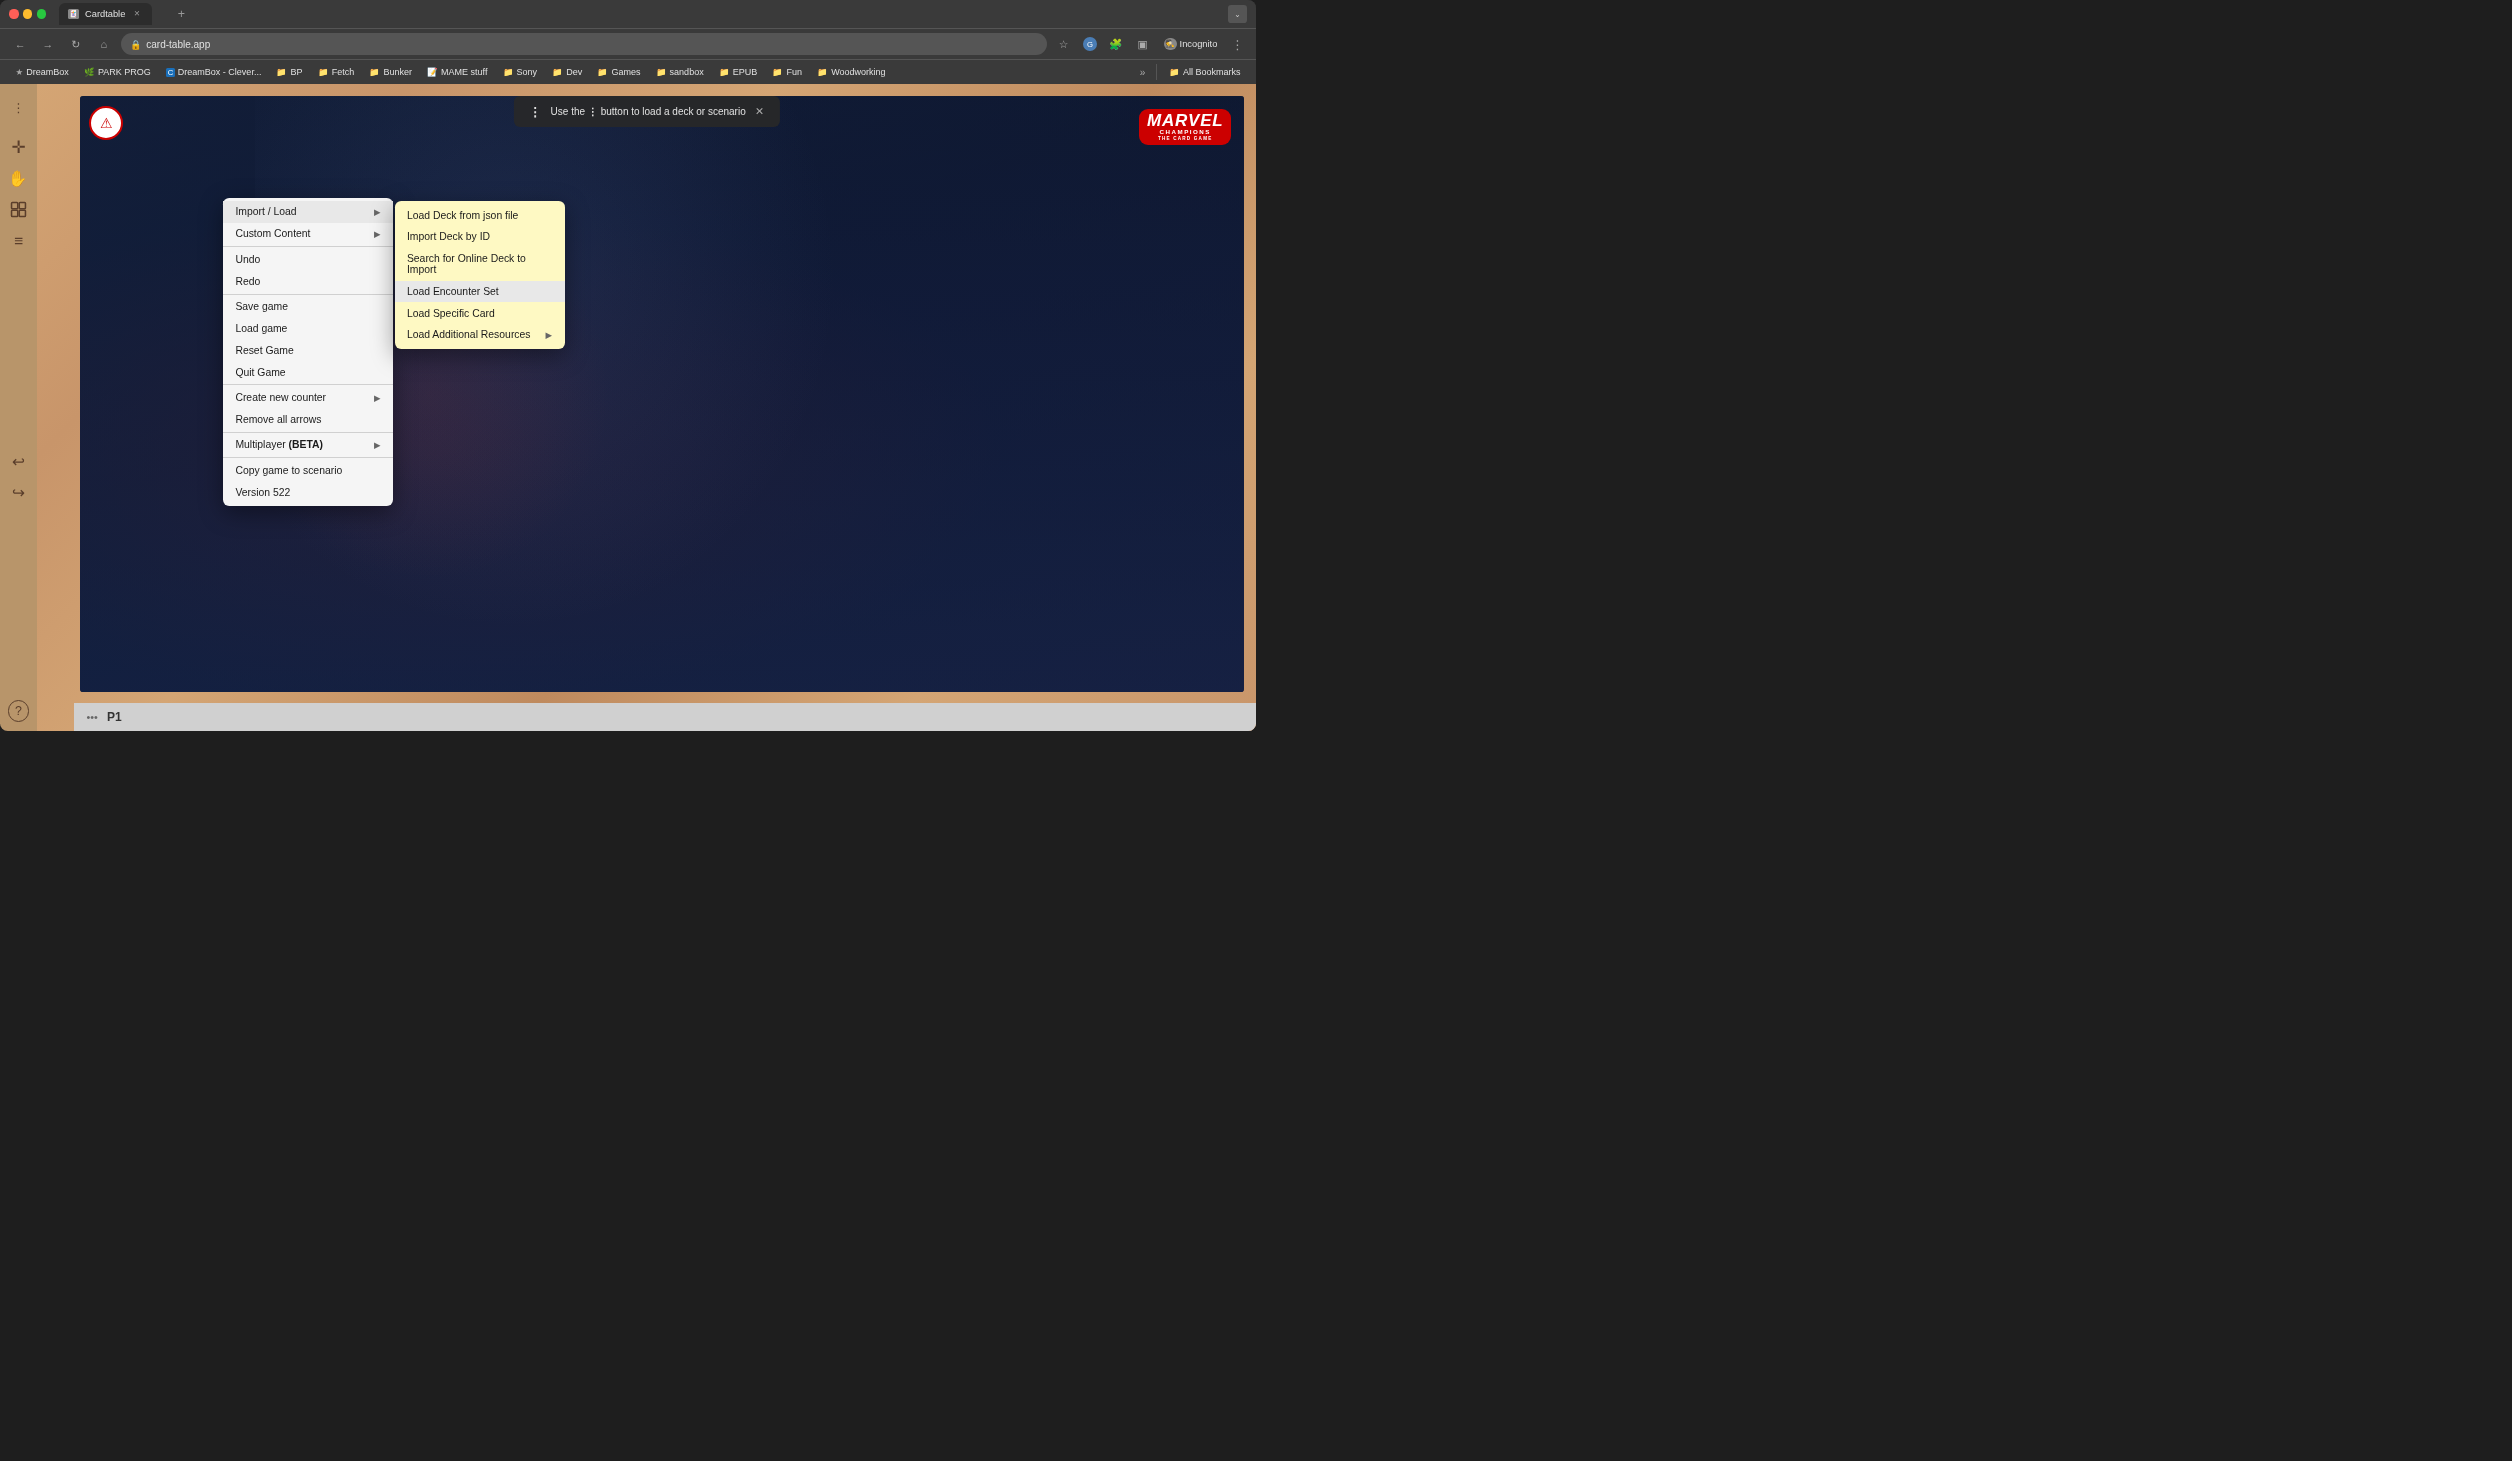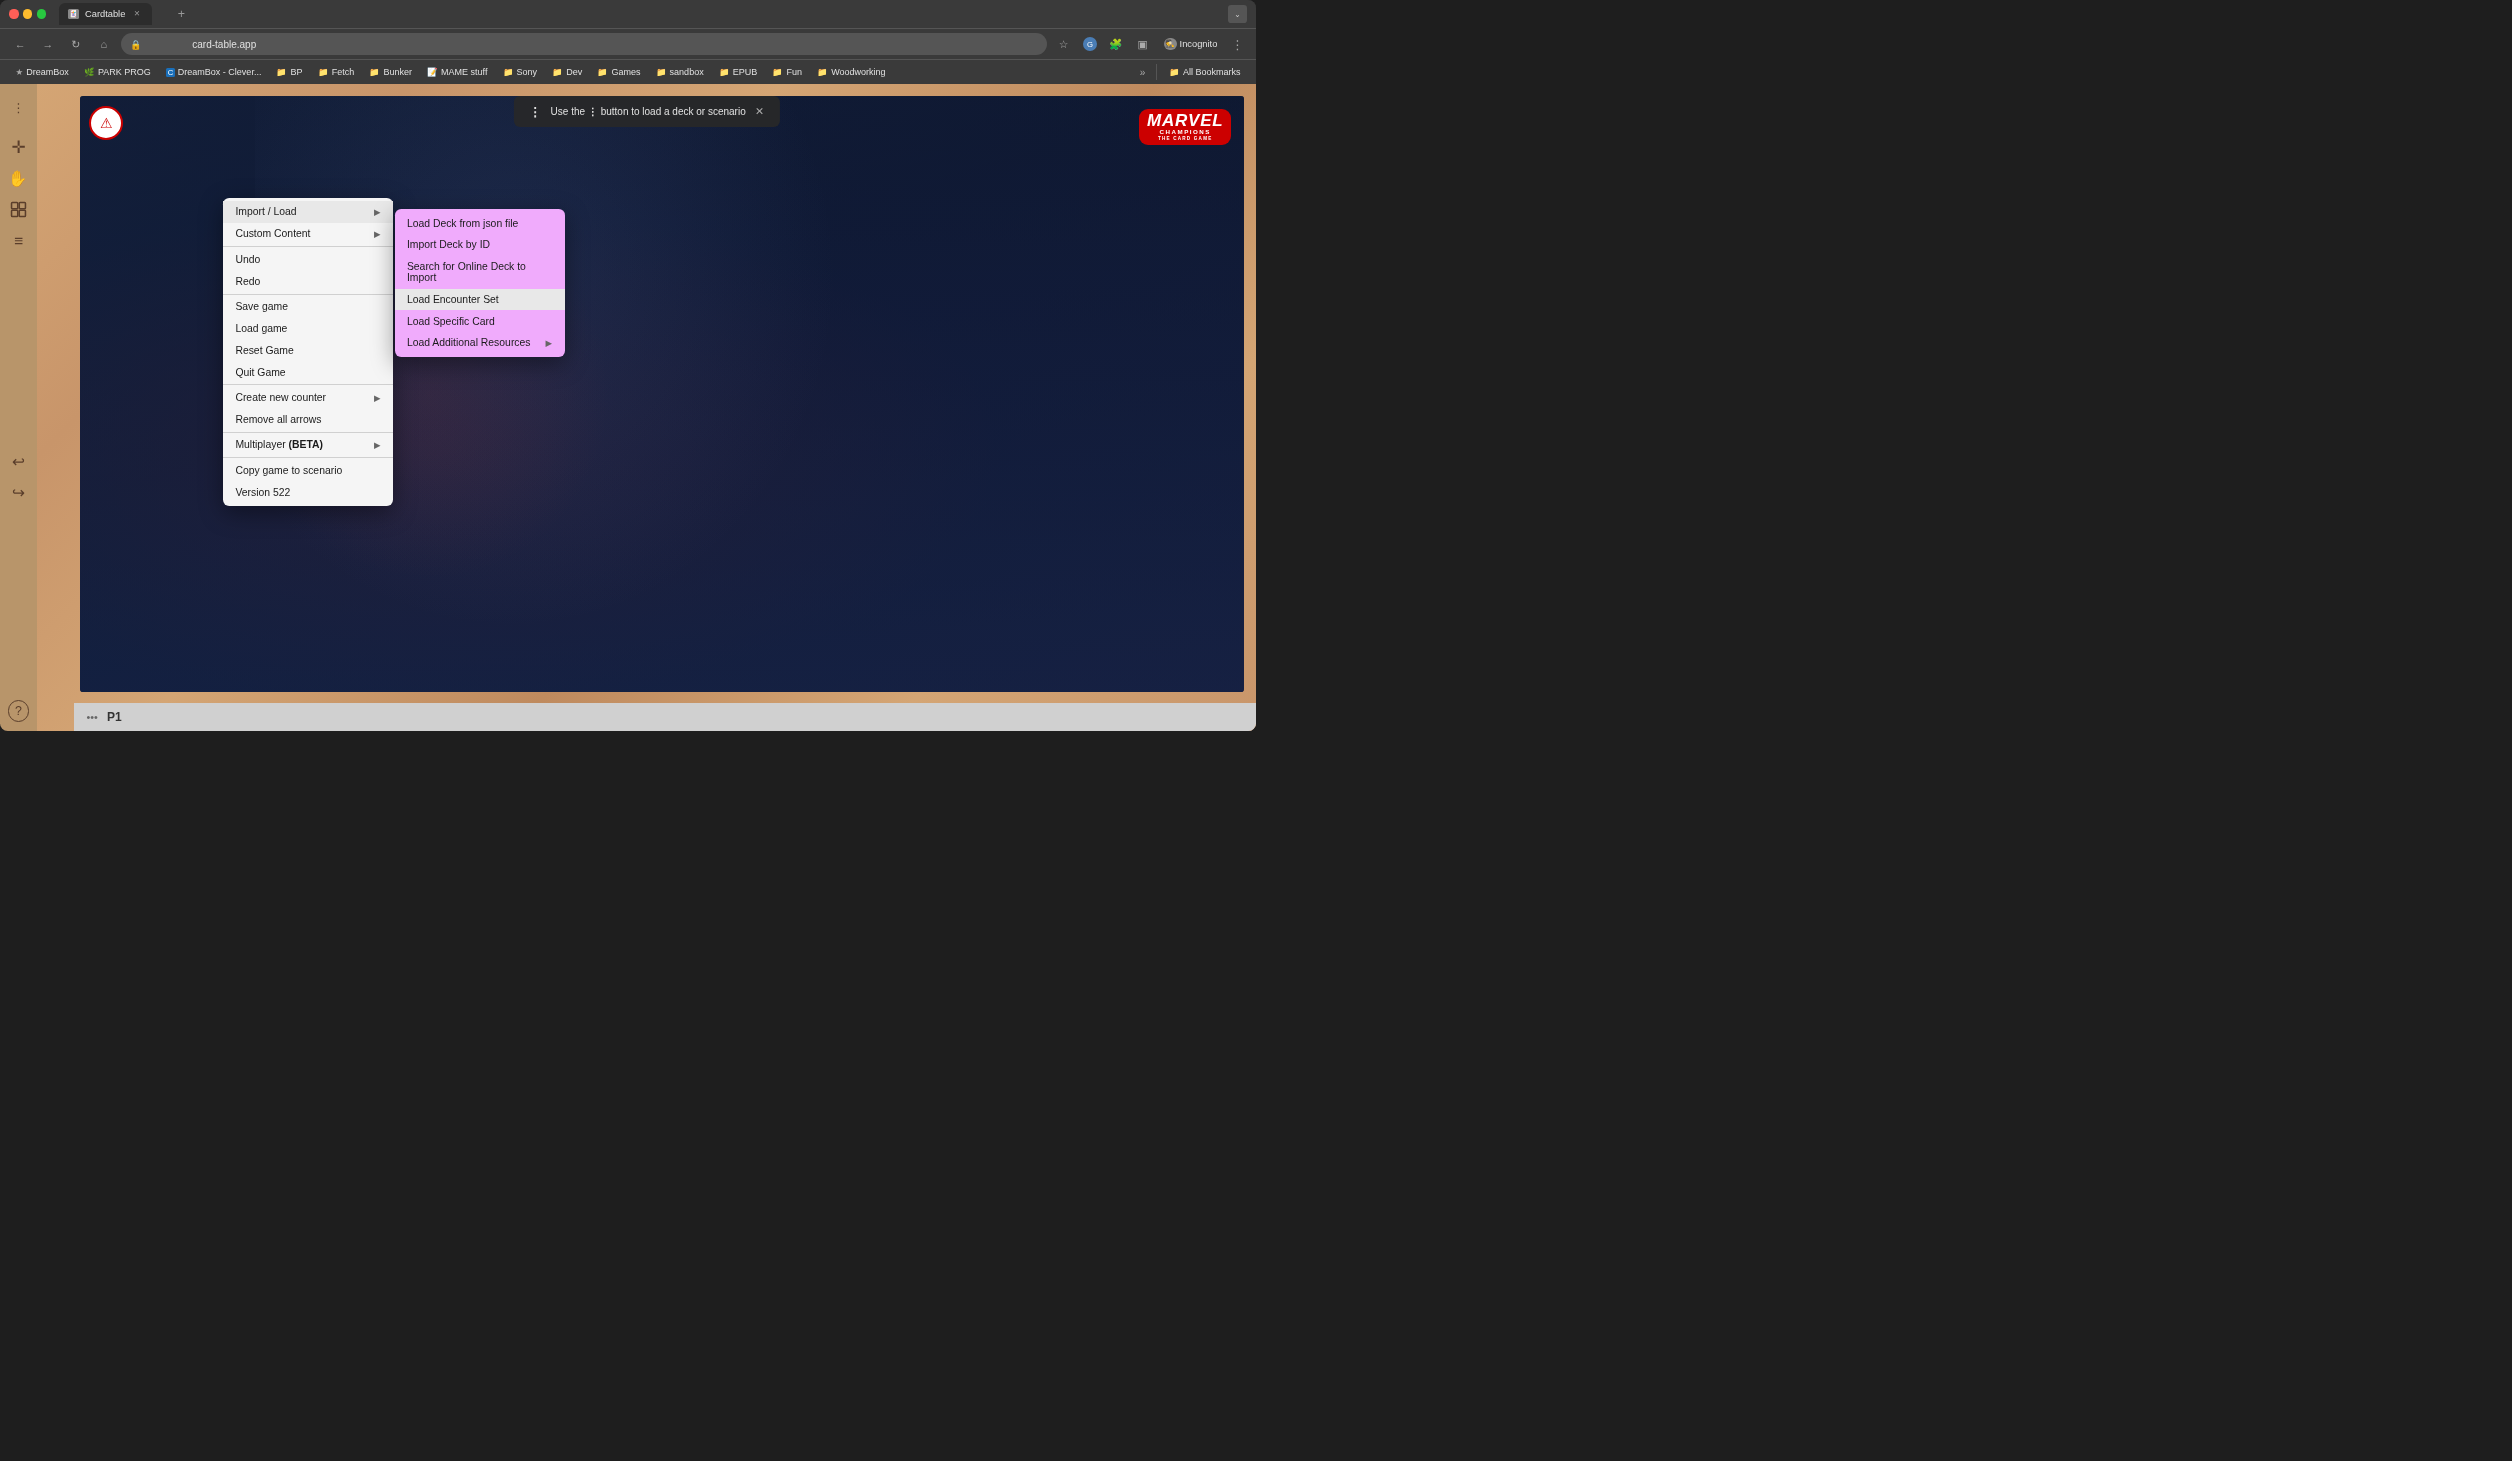--- a/index.html
+++ b/index.html
@@ -148,21 +148,20 @@
       gap: 4.6px;
       color: #e0e0e0;
       font-size: 10px;
     }
     .address-lock {
       color: #aaa;
       font-size: 9.3px;
     }
     .address-text {
       color: #e0e0e0;
-      margin-left: 46px;
     }
     .nav-right {
       display: flex;
       align-items: center;
       gap: 4.6px;
     }
     .nav-icon-btn {
       width: 21.7px;
       height: 21.7px;
       display: flex;
@@ -428,23 +427,23 @@
     }
     .menu-divider {
       height: 0.8px;
       background: #d0d0d0;
       margin: 1.5px 0;
     }
 
     
     .submenu {
       position: absolute;
-      top: 8px;
+      top: 0;
       left: calc(100% + 1.5px);
-      background: #f0abfc;
+      background: #fef9c3;
       border-radius: 6.2px;
       box-shadow: 0 6.2px 23px rgba(0,0,0,0.4);
       min-width: 170px;
       padding: 3.1px 0;
       z-index: 201;
     }
     .submenu-wrapper {
       position: relative;
     }
 

